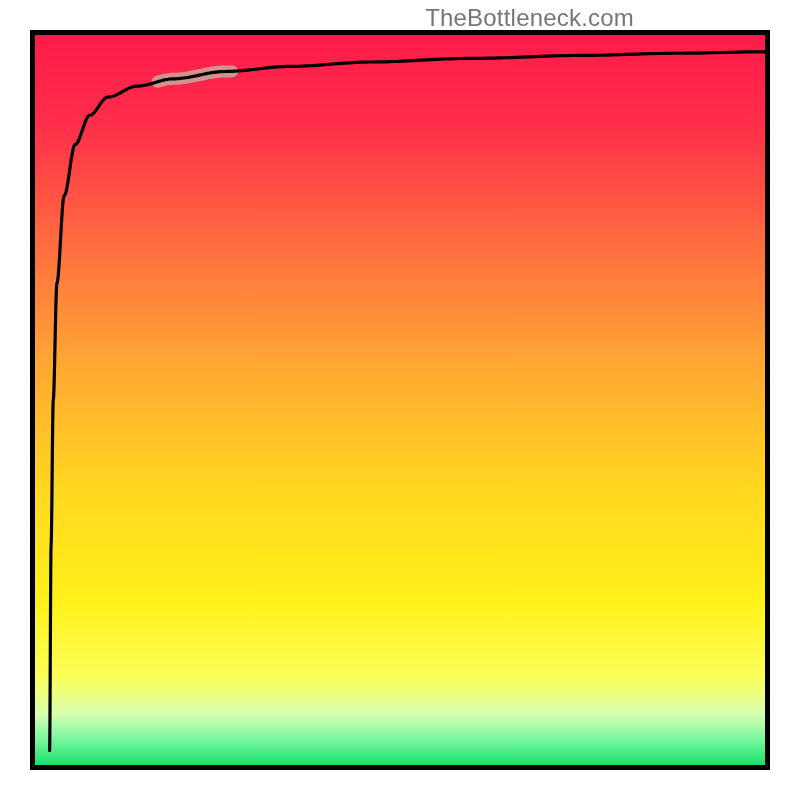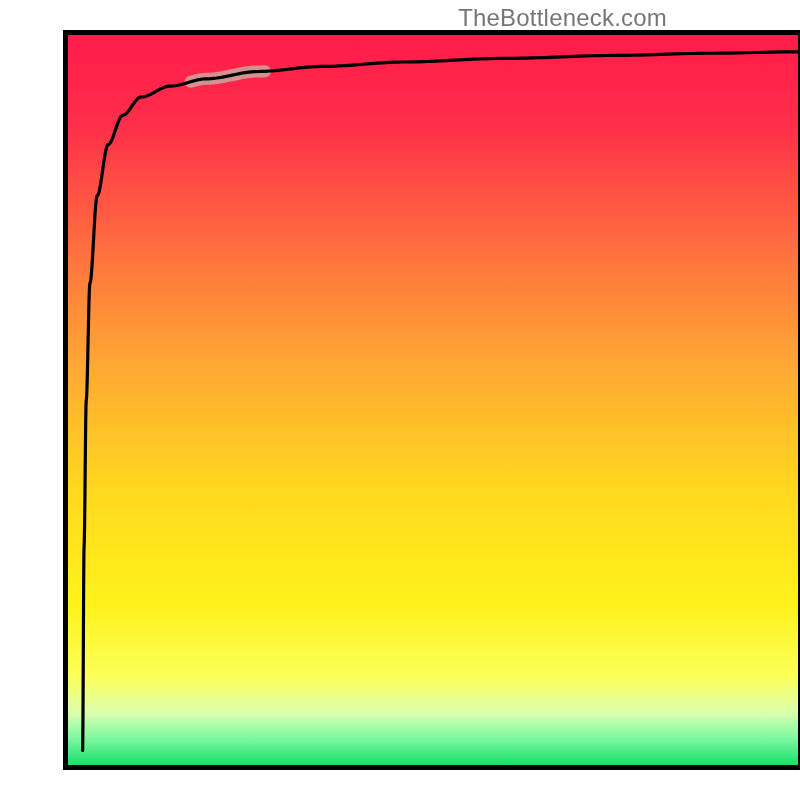--- a/index.html
+++ b/index.html
@@ -8,21 +8,20 @@
     width: 800px;
     height: 800px;
     overflow: hidden;
     background: #ffffff;
     font-family: Arial, Helvetica, sans-serif;
   }
   .stage {
     position: relative;
     width: 644px;
     height: 800px;
-    margin-left: 33px;
   }
   .watermark {
     position: absolute;
     top: 4px;
     right: 10px;
     font-size: 24px;
     color: #767676;
     font-weight: 400;
     letter-spacing: 0.2px;
     z-index: 50;

